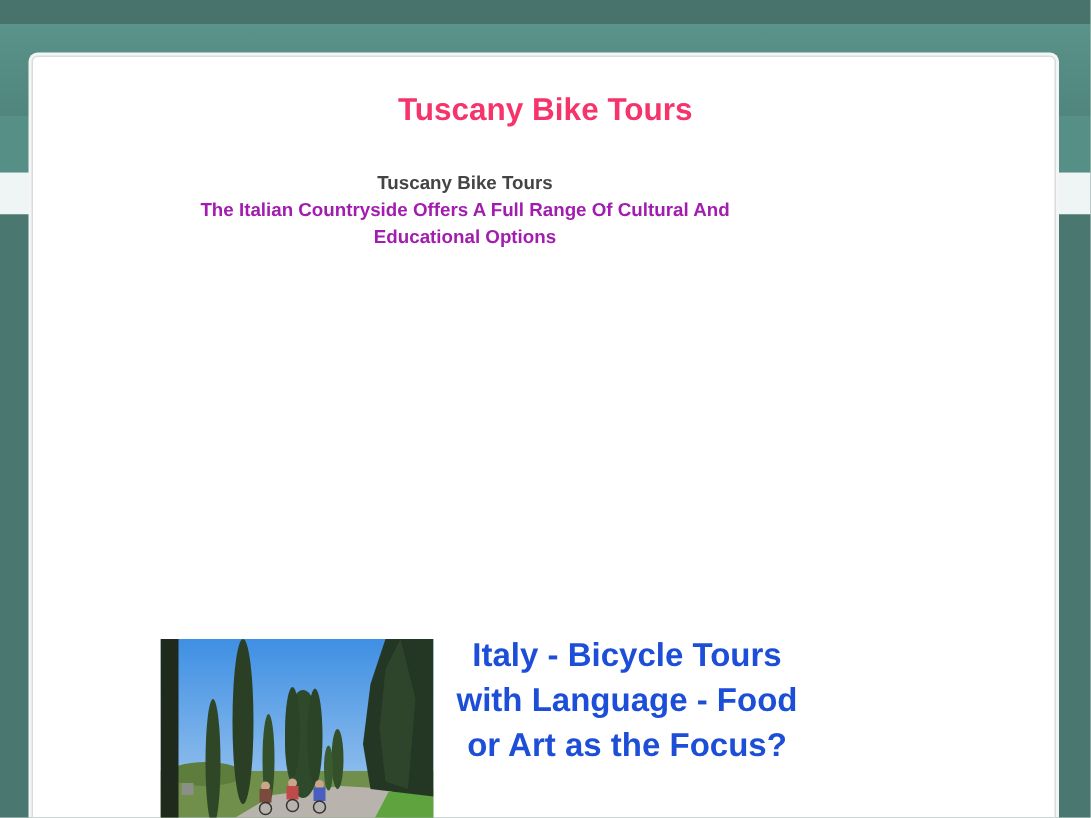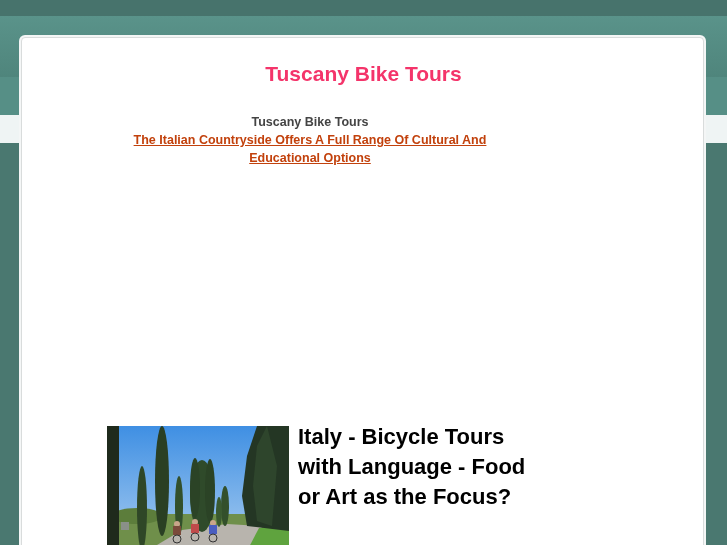--- a/index.html
+++ b/index.html
@@ -67,23 +67,22 @@
       font-size: 12.5px;
       font-weight: bold;
       line-height: 18px;
       color: #111;
     }
     .intro .intro-title {
       color: #444;
       display: block;
     }
     .intro .intro-sub {
-      color: #c2410c;
+      color: #a21caf;
       display: block;
-      text-decoration: underline;
     }
     .feature {
       position: absolute;
       left: 85px;
       top: 388px;
       width: 440px;
       height: 140px;
     }
     .feature-image {
       position: absolute;
@@ -93,25 +92,26 @@
       height: 125px;
       overflow: hidden;
       display: block;
     }
     .feature-title {
       position: absolute;
       left: 191px;
       top: -4px;
       width: 240px;
       margin: 0;
-      color: #000000;
+      color: #1d4ed8;
       font-size: 22px;
       font-weight: bold;
       line-height: 30px;
       text-decoration: none;
+      text-align: center;
     }
   </style>
 </head>
 <body>
 
 <div class="bg-band-top"></div>
 <div class="bg-band-2"></div>
 <div class="bg-band-3"></div>
 <div class="bg-band-4"></div>
 <div class="bg-band-5"></div>

